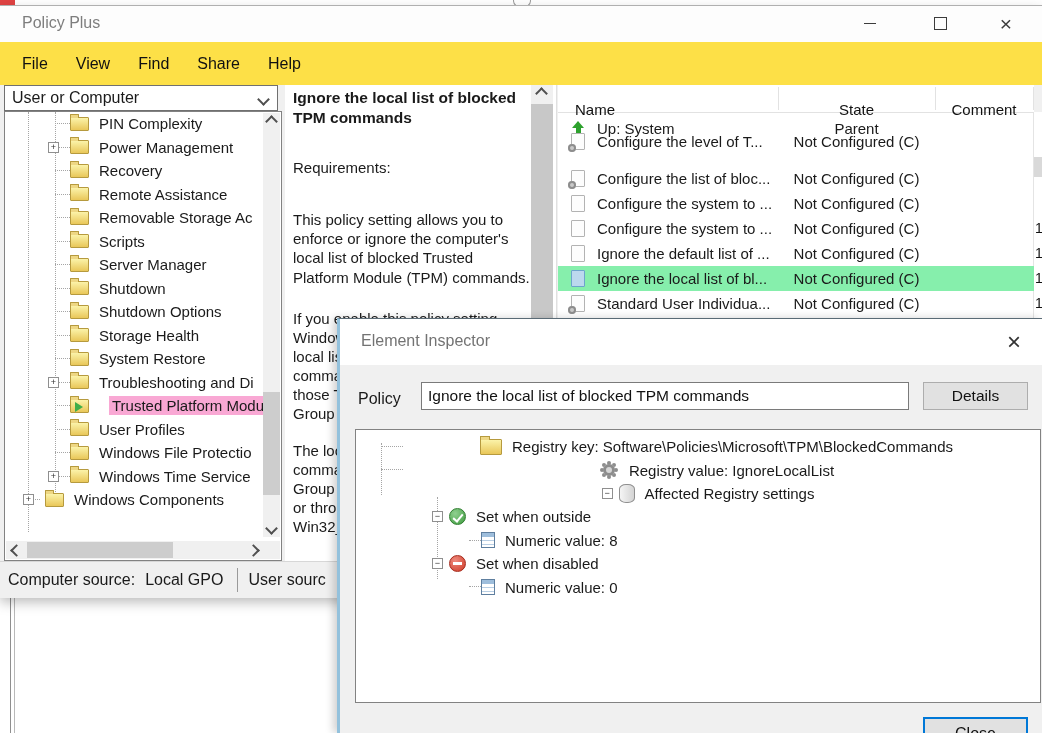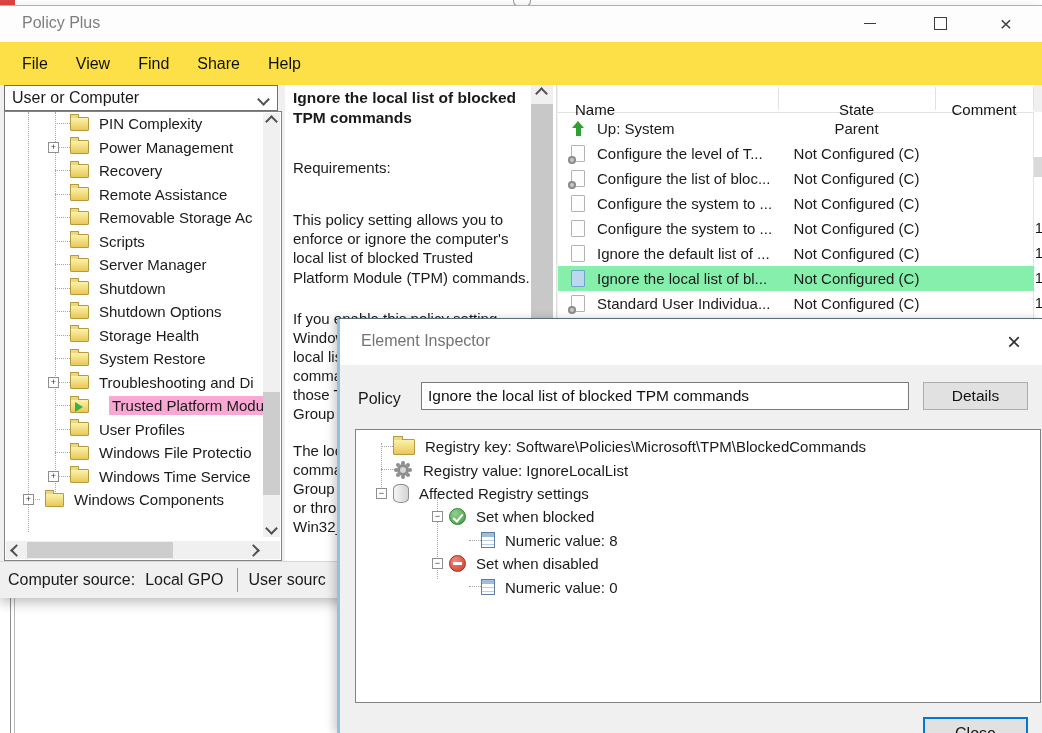--- a/index.html
+++ b/index.html
@@ -148,21 +148,21 @@
       font-size:15.5px;color:#111;}
   .dlg-details{position:absolute;left:583px;top:63px;width:105px;height:28px;}
   .dlg-treebox{position:absolute;left:15px;top:110px;width:686px;height:274px;background:#fff;
       border:1px solid #828282;box-sizing:border-box;overflow:hidden;}
   .dlg-close-btn{position:absolute;left:583px;top:398px;width:105px;height:34px;
       border:2px solid #0078d7;background:#e1e1e1;font-size:16px;}
 
   .dtree{position:absolute;left:0;top:5px;width:100%;}
   .drow{position:relative;height:23.4px;display:flex;align-items:center;white-space:nowrap;}
   .drow .dstub{position:absolute;top:11px;border-top:1px dotted #a5a5a5;}
-  .l0{padding-left:20px;}
+  .l0{padding-left:20px;justify-content:center;}
   .l1{padding-left:76px;}
   .l2{padding-left:108px;}
   .dexp{width:11px;height:11px;flex:0 0 11px;background:#fff;border:1px solid #8f8f8f;box-sizing:border-box;
       font-size:9px;line-height:8px;text-align:center;color:#333;margin-right:6px;}
   .dexp.minus::before{content:"−";}
   .dspacer{width:17px;flex:0 0 17px;}
   .dlabel{margin-left:10px;}
   .dguide{position:absolute;border-left:1px dotted #a5a5a5;width:0;}
   .dg1{left:25px;top:8px;height:52px;}
   .dg2{left:81px;top:62px;height:82px;}
@@ -370,21 +370,21 @@
         <span class="col-sep sep1"></span>
         <span class="col-sep sep2"></span>
         <span class="col-sep sep3"></span>
       </div>
 
       <div class="lrow" style="top:31px">
         <span class="licon ic-up"></span>
         <span class="lname">Up: System</span>
         <span class="lstate">Parent</span>
       </div>
-      <div class="lrow" style="top:56px">
+      <div class="lrow" style="top:44px">
         <span class="licon ic-page gear"></span>
         <span class="lname">Configure the level of T...</span>
         <span class="lstate">Not Configured (C)</span>
       </div>
       <div class="lrow" style="top:81px">
         <span class="licon ic-page gear"></span>
         <span class="lname">Configure the list of bloc...</span>
         <span class="lstate">Not Configured (C)</span>
       </div>
       <div class="lrow" style="top:106px">
@@ -459,21 +459,21 @@
           <span class="dlabel">Registry value: IgnoreLocalList</span>
         </div>
         <div class="drow l0">
           <span class="dexp minus"></span>
           <span class="dic dic-db"></span>
           <span class="dlabel">Affected Registry settings</span>
         </div>
         <div class="drow l1">
           <span class="dexp minus"></span>
           <span class="dic dic-check"></span>
-          <span class="dlabel">Set when blocked</span>
+          <span class="dlabel">Set when outside</span>
         </div>
         <div class="drow l2">
           <span class="dstub" style="left:113px;width:14px"></span>
           <span class="dspacer"></span>
           <span class="dic dic-num"></span>
           <span class="dlabel">Numeric value: 8</span>
         </div>
         <div class="drow l1">
           <span class="dexp minus"></span>
           <span class="dic dic-minus"></span>

